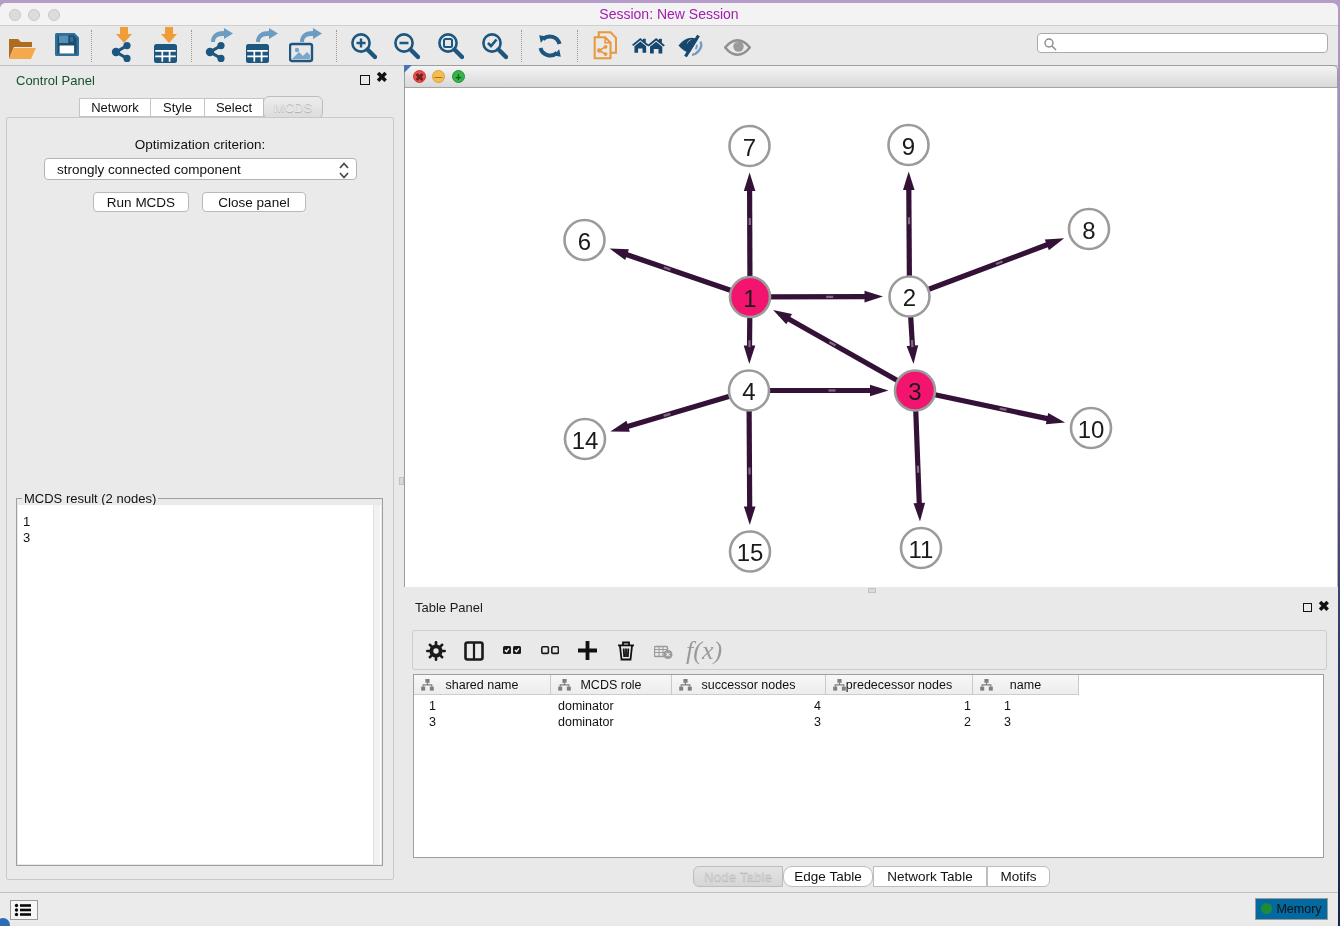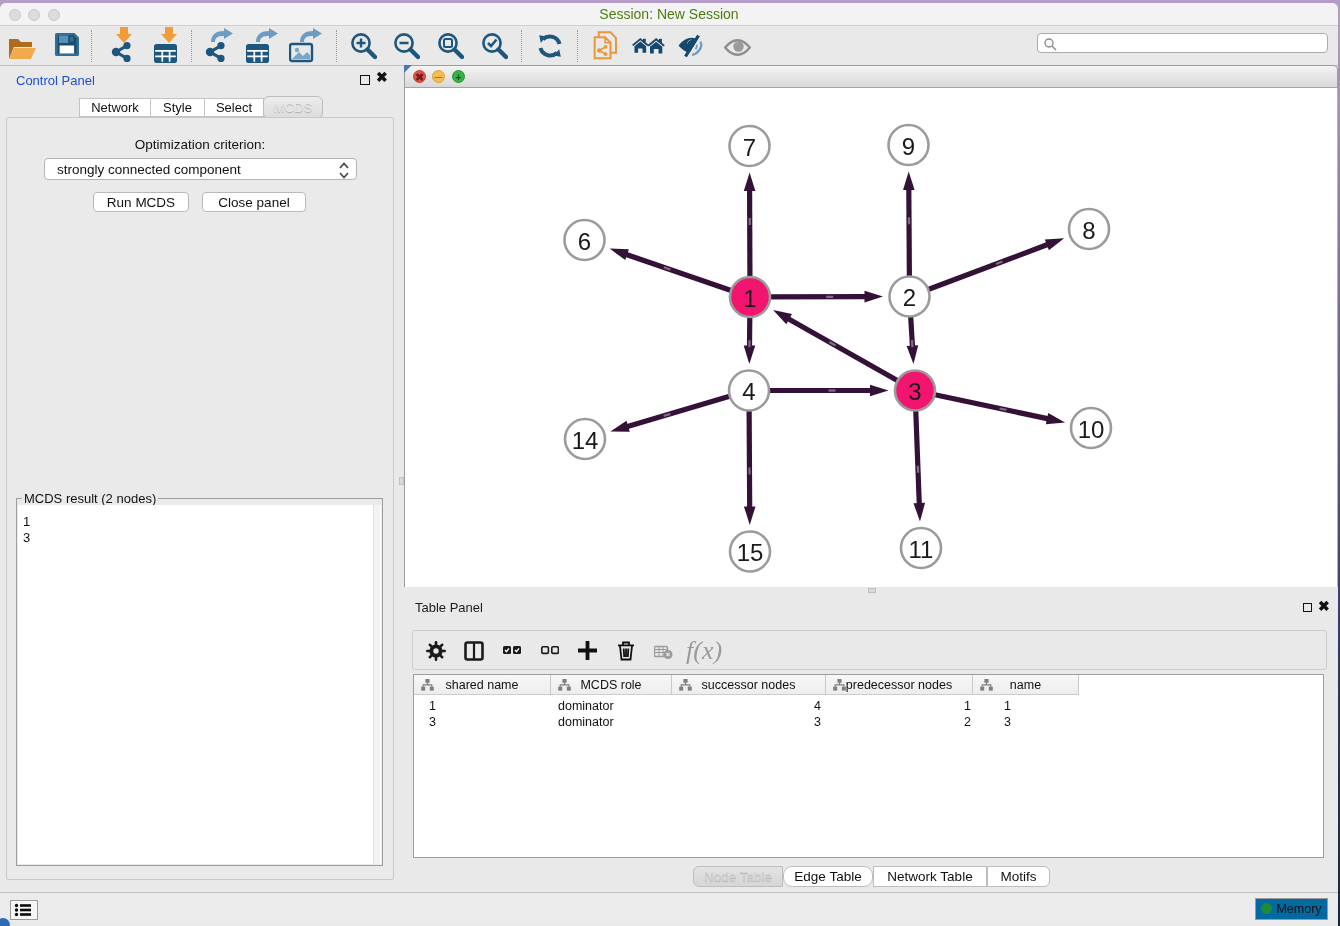--- a/index.html
+++ b/index.html
@@ -2,30 +2,30 @@
 <html><head>
 <meta charset="utf-8">
 <style>
 * { margin:0; padding:0; box-sizing:border-box; }
 html,body { width:1340px; height:926px; overflow:hidden; }
 body { background:linear-gradient(180deg,#b59cc9 0%,#9f87b8 15%,#6f5f94 40%,#2f3a68 70%,#142647 100%); font-family:"Liberation Sans", sans-serif; }
 #win { position:absolute; left:0; top:3px; width:1338px; height:923px; background:#e9e9e9; border-radius:6px 6px 0 0; overflow:hidden; }
 
 #titlebar { position:absolute; left:0; top:0; width:100%; height:23px; background:#f3f3f3; border-bottom:1px solid #cfcfcf; }
 .tl { position:absolute; top:6px; width:12px; height:12px; border-radius:50%; background:#dcdcdc; border:1px solid #c8c8c8; }
-#title { position:absolute; top:3px; width:100%; text-align:center; font-size:14px; color:#4d7c0f; }
+#title { position:absolute; top:3px; width:100%; text-align:center; font-size:14px; color:#a21caf; }
 
 #toolbar { position:absolute; left:0; top:23px; width:100%; height:40px; background:#e9e9e9; border-bottom:1px solid #c2c2c2; }
 .sep { position:absolute; top:4px; height:32px; width:0; border-left:1px dotted #9a9a9a; }
 .ticon { position:absolute; top:5px; }
 #searchbox { position:absolute; left:1037px; top:7px; width:291px; height:20px; background:#fff; border:1px solid #ababab; border-radius:4px; }
 #searchbox svg { position:absolute; left:5px; top:3px; }
 
 #cp { position:absolute; left:0; top:0; width:400px; height:923px; }
-#cp-title { position:absolute; left:16px; top:70px; font-size:13px; color:#1d4ed8; }
+#cp-title { position:absolute; left:16px; top:70px; font-size:13px; color:#14532d; }
 #cp-flo { position:absolute; left:360px; top:72px; width:10px; height:10px; border:1.6px solid #111; }
 #cp-x { position:absolute; left:376px; top:66px; font-size:14px; font-weight:bold; color:#111; }
 .tab { position:absolute; top:95px; height:19px; background:#fff; border:1px solid #c4c4c4; font-size:13px; text-align:center; color:#111; line-height:17px; }
 #tab-mcds { position:absolute; left:263px; top:93px; width:60px; height:23px; background:linear-gradient(#ededed,#dcdcdc); border:1px solid #bdbdbd; border-radius:6px; font-size:13px; text-align:center; color:#e8e8e8; line-height:22px; text-shadow:0 1px 1px #aaa; }
 #cp-panel { position:absolute; left:6px; top:114px; width:388px; height:763px; border:1px solid #c9c9c9; border-radius:2px; background:#eaeaea; }
 #opt-label { position:absolute; left:0; top:134px; width:400px; text-align:center; font-size:13.5px; color:#111; }
 #combo { position:absolute; left:44px; top:155px; width:313px; height:22px; background:#fff; border:1px solid #b4b4b4; border-radius:4px; font-size:13.5px; color:#111; line-height:21px; padding-left:12px; }
 #combo svg { position:absolute; right:6px; top:3px; }
 .btn { position:absolute; top:189px; height:20px; background:#fff; border:1px solid #b9b9b9; border-radius:4px; font-size:13.5px; color:#111; text-align:center; line-height:19px; }
 #fieldset { position:absolute; left:16px; top:495px; width:367px; height:368px; border:1px solid #9e9e9e; }

